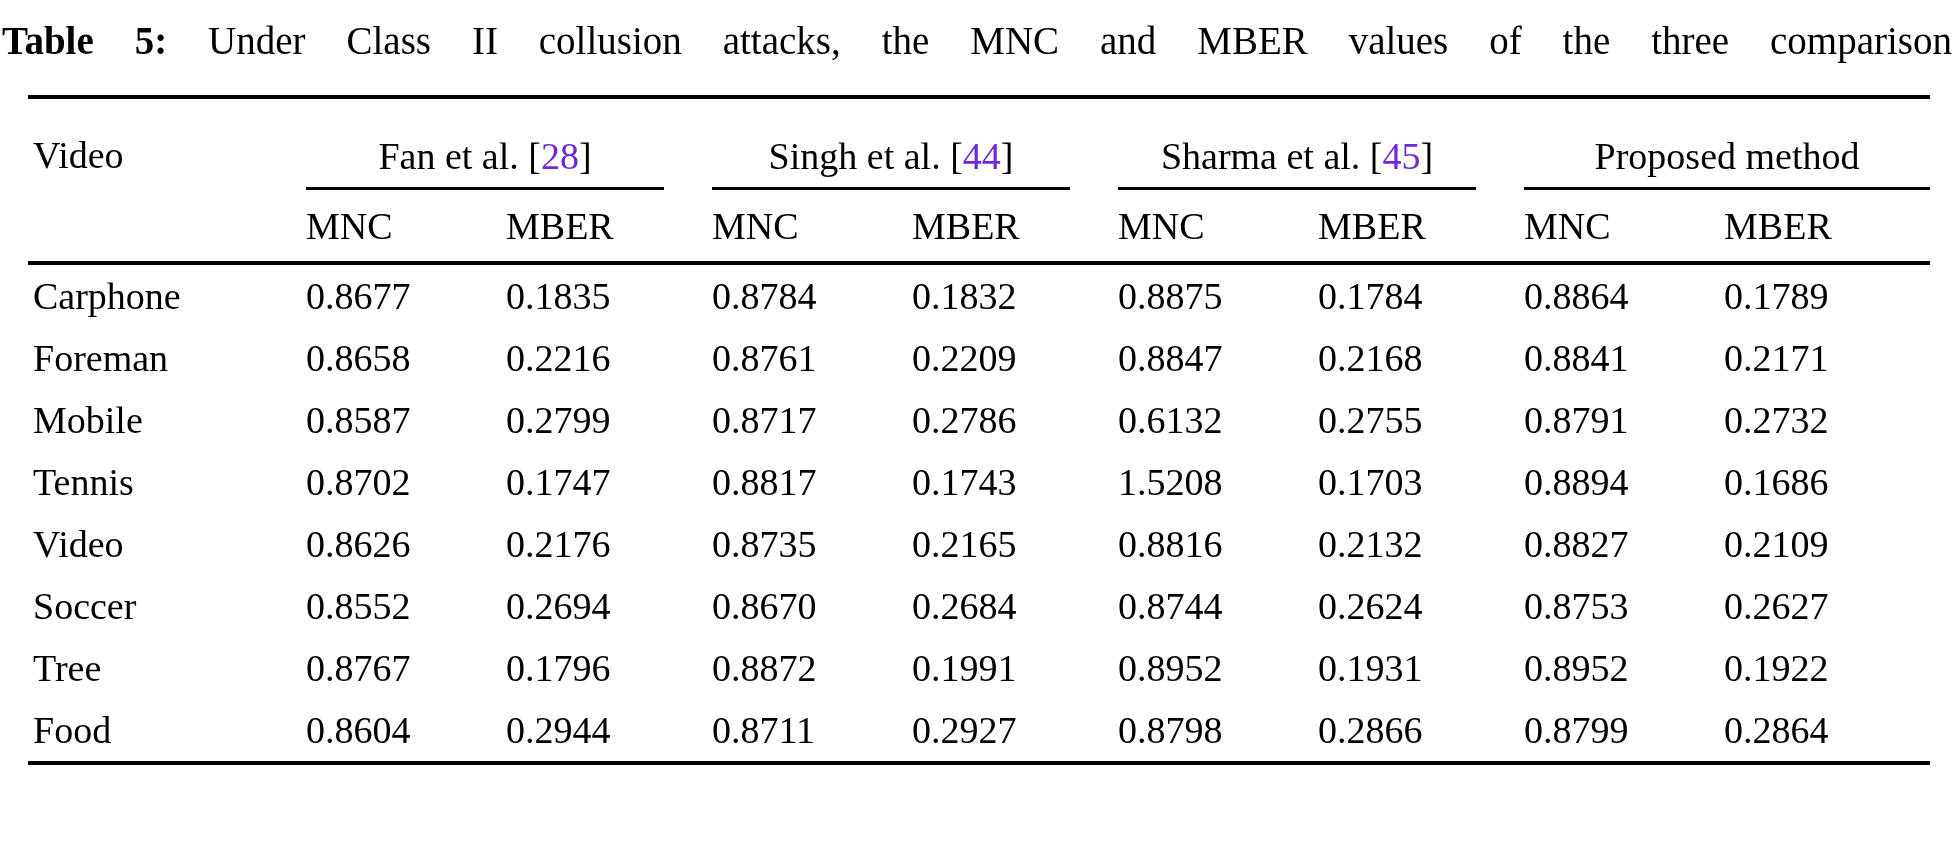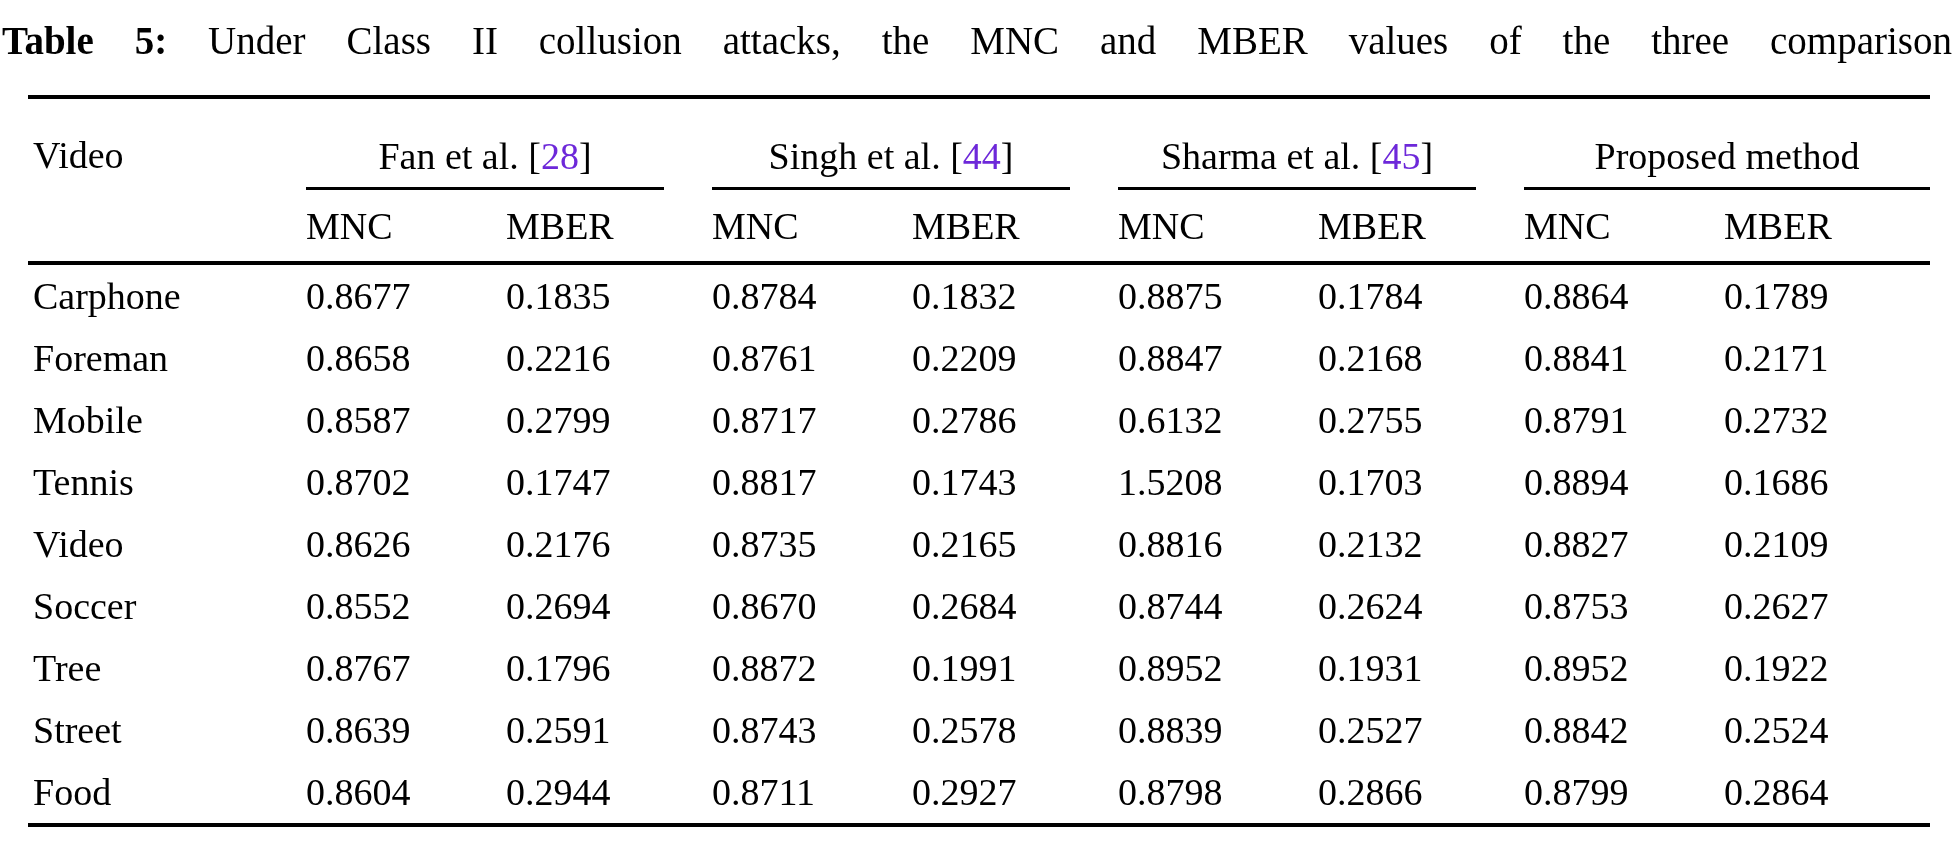--- a/index.html
+++ b/index.html
@@ -170,31 +170,20 @@
         <td>0.8767</td>
         <td>0.1796</td>
         <td>0.8872</td>
         <td>0.1991</td>
         <td>0.8952</td>
         <td>0.1931</td>
         <td>0.8952</td>
         <td>0.1922</td>
       </tr>
       <tr>
-        <td class="video-col">Street</td>
-        <td>0.8639</td>
-        <td>0.2591</td>
-        <td>0.8743</td>
-        <td>0.2578</td>
-        <td>0.8839</td>
-        <td>0.2527</td>
-        <td>0.8842</td>
-        <td>0.2524</td>
-      </tr>
-      <tr>
         <td class="video-col">Food</td>
         <td>0.8604</td>
         <td>0.2944</td>
         <td>0.8711</td>
         <td>0.2927</td>
         <td>0.8798</td>
         <td>0.2866</td>
         <td>0.8799</td>
         <td>0.2864</td>
       </tr>

